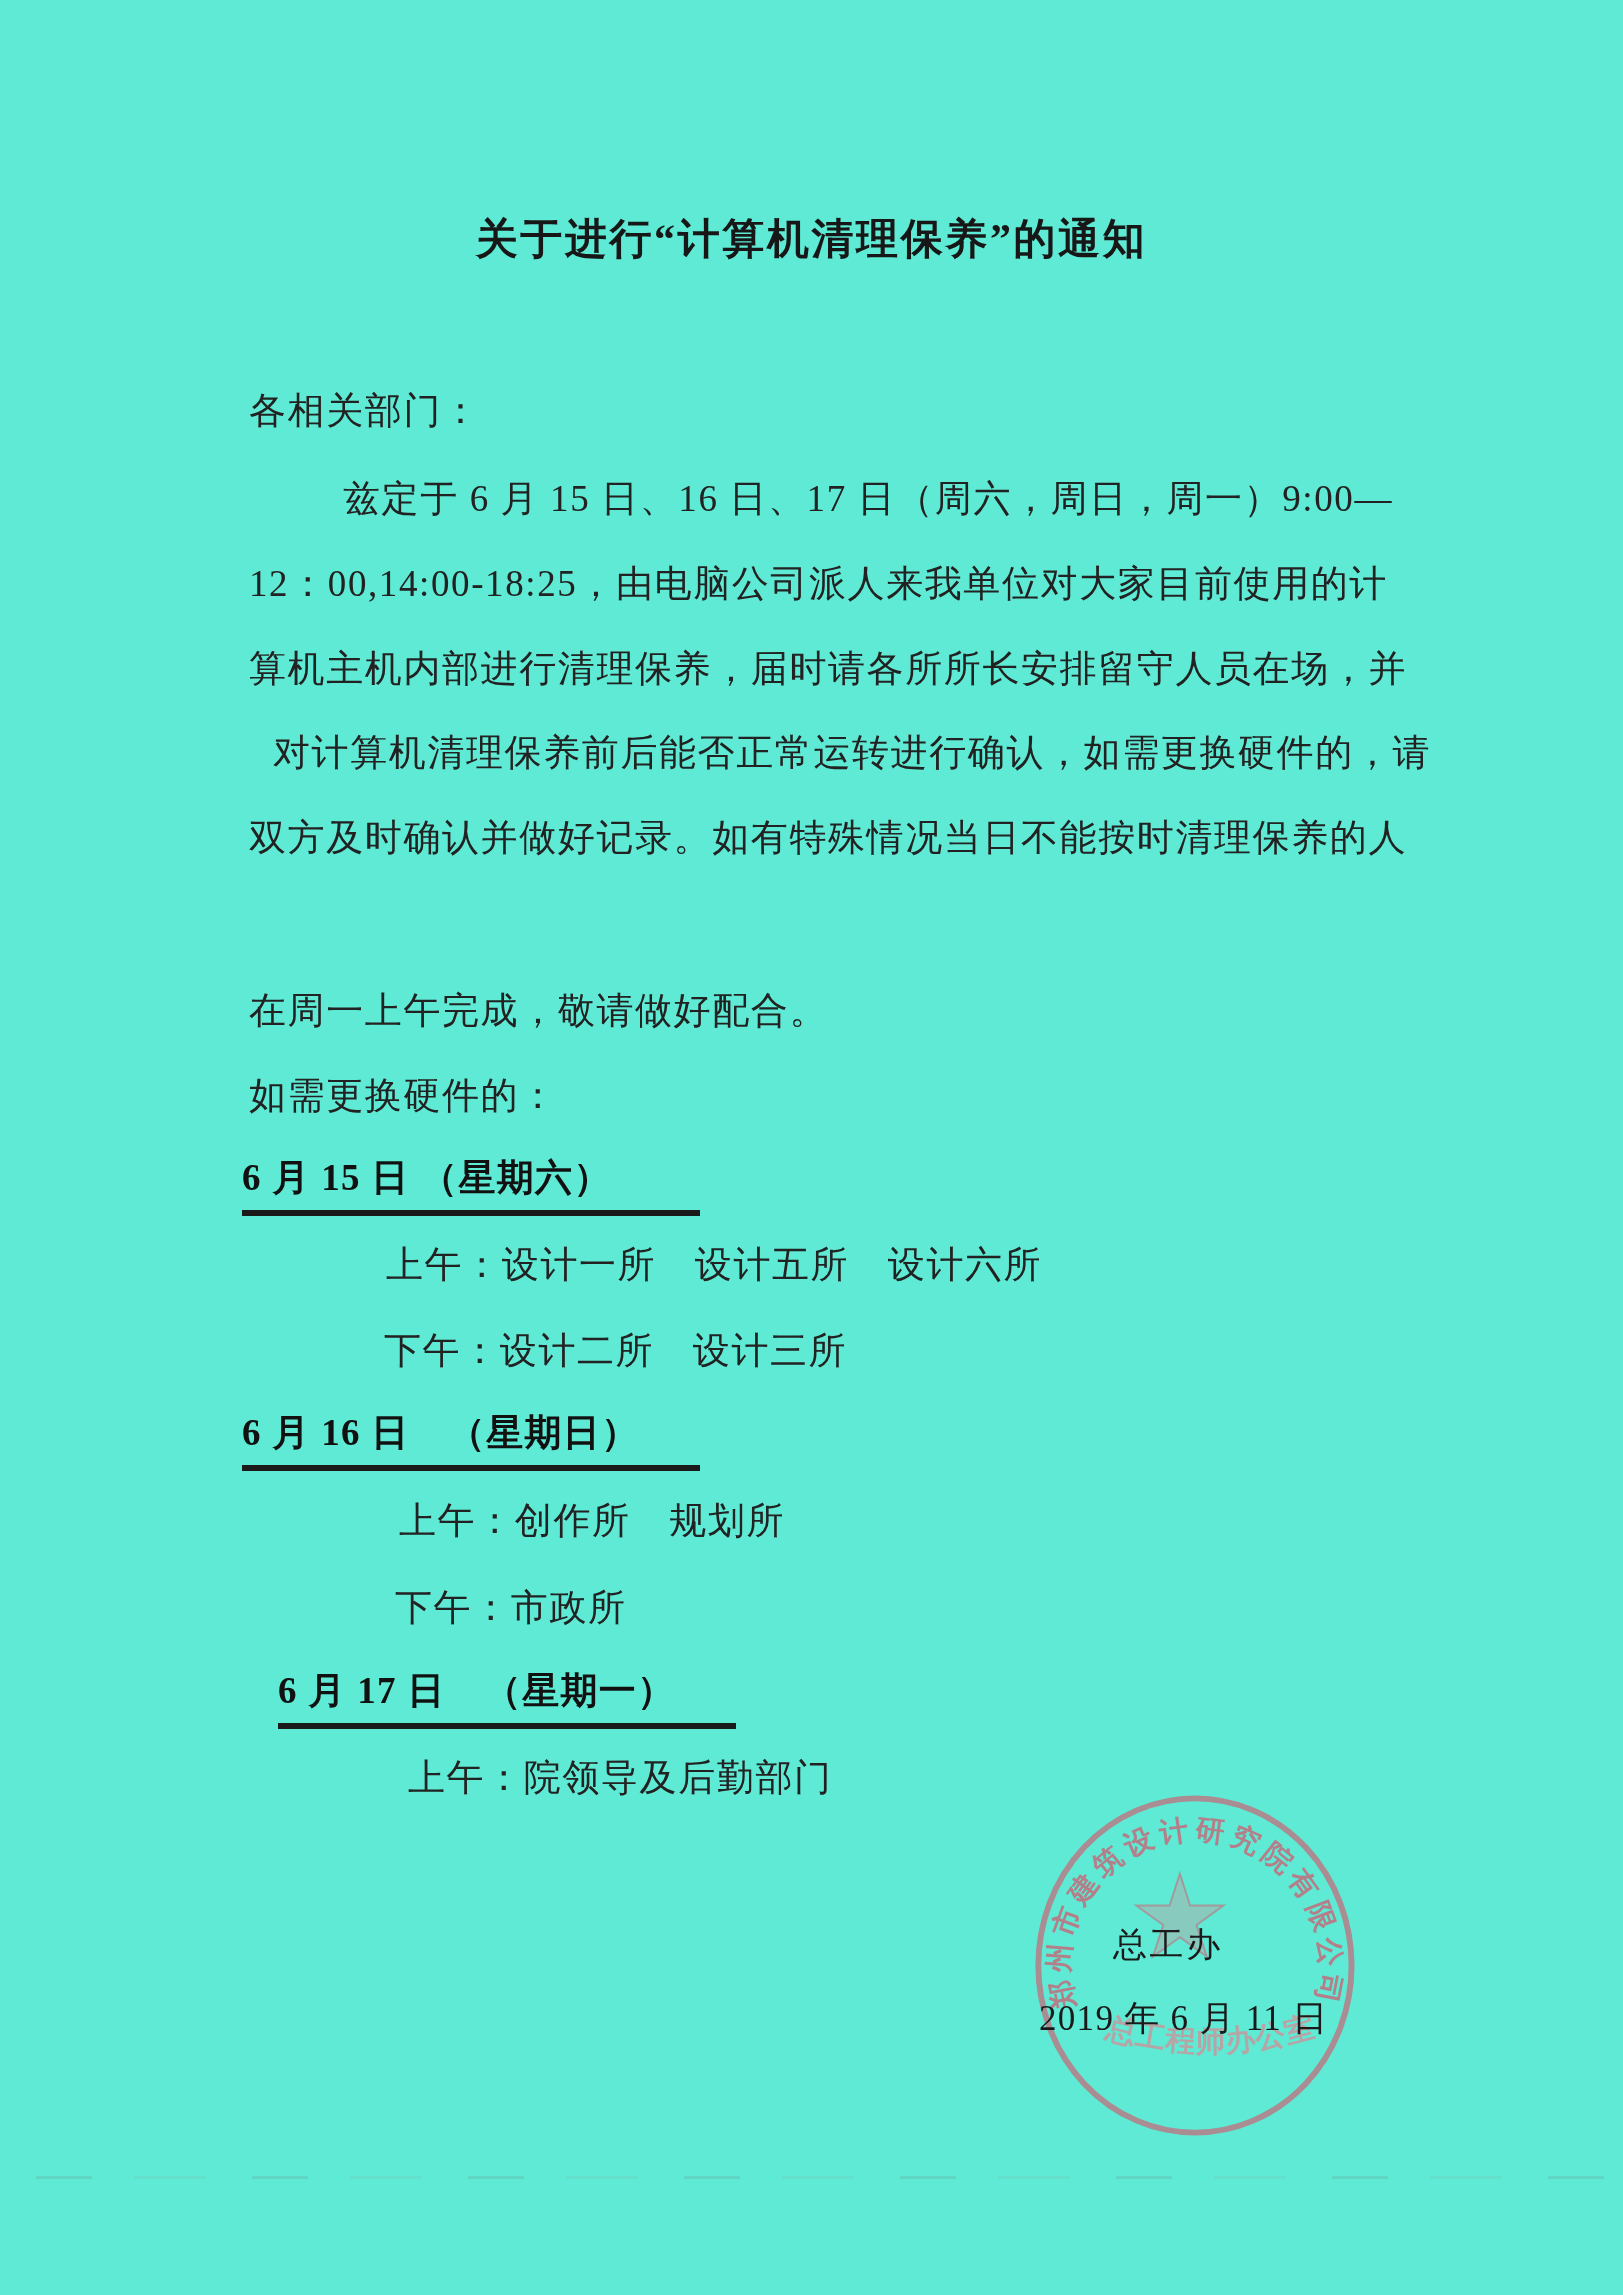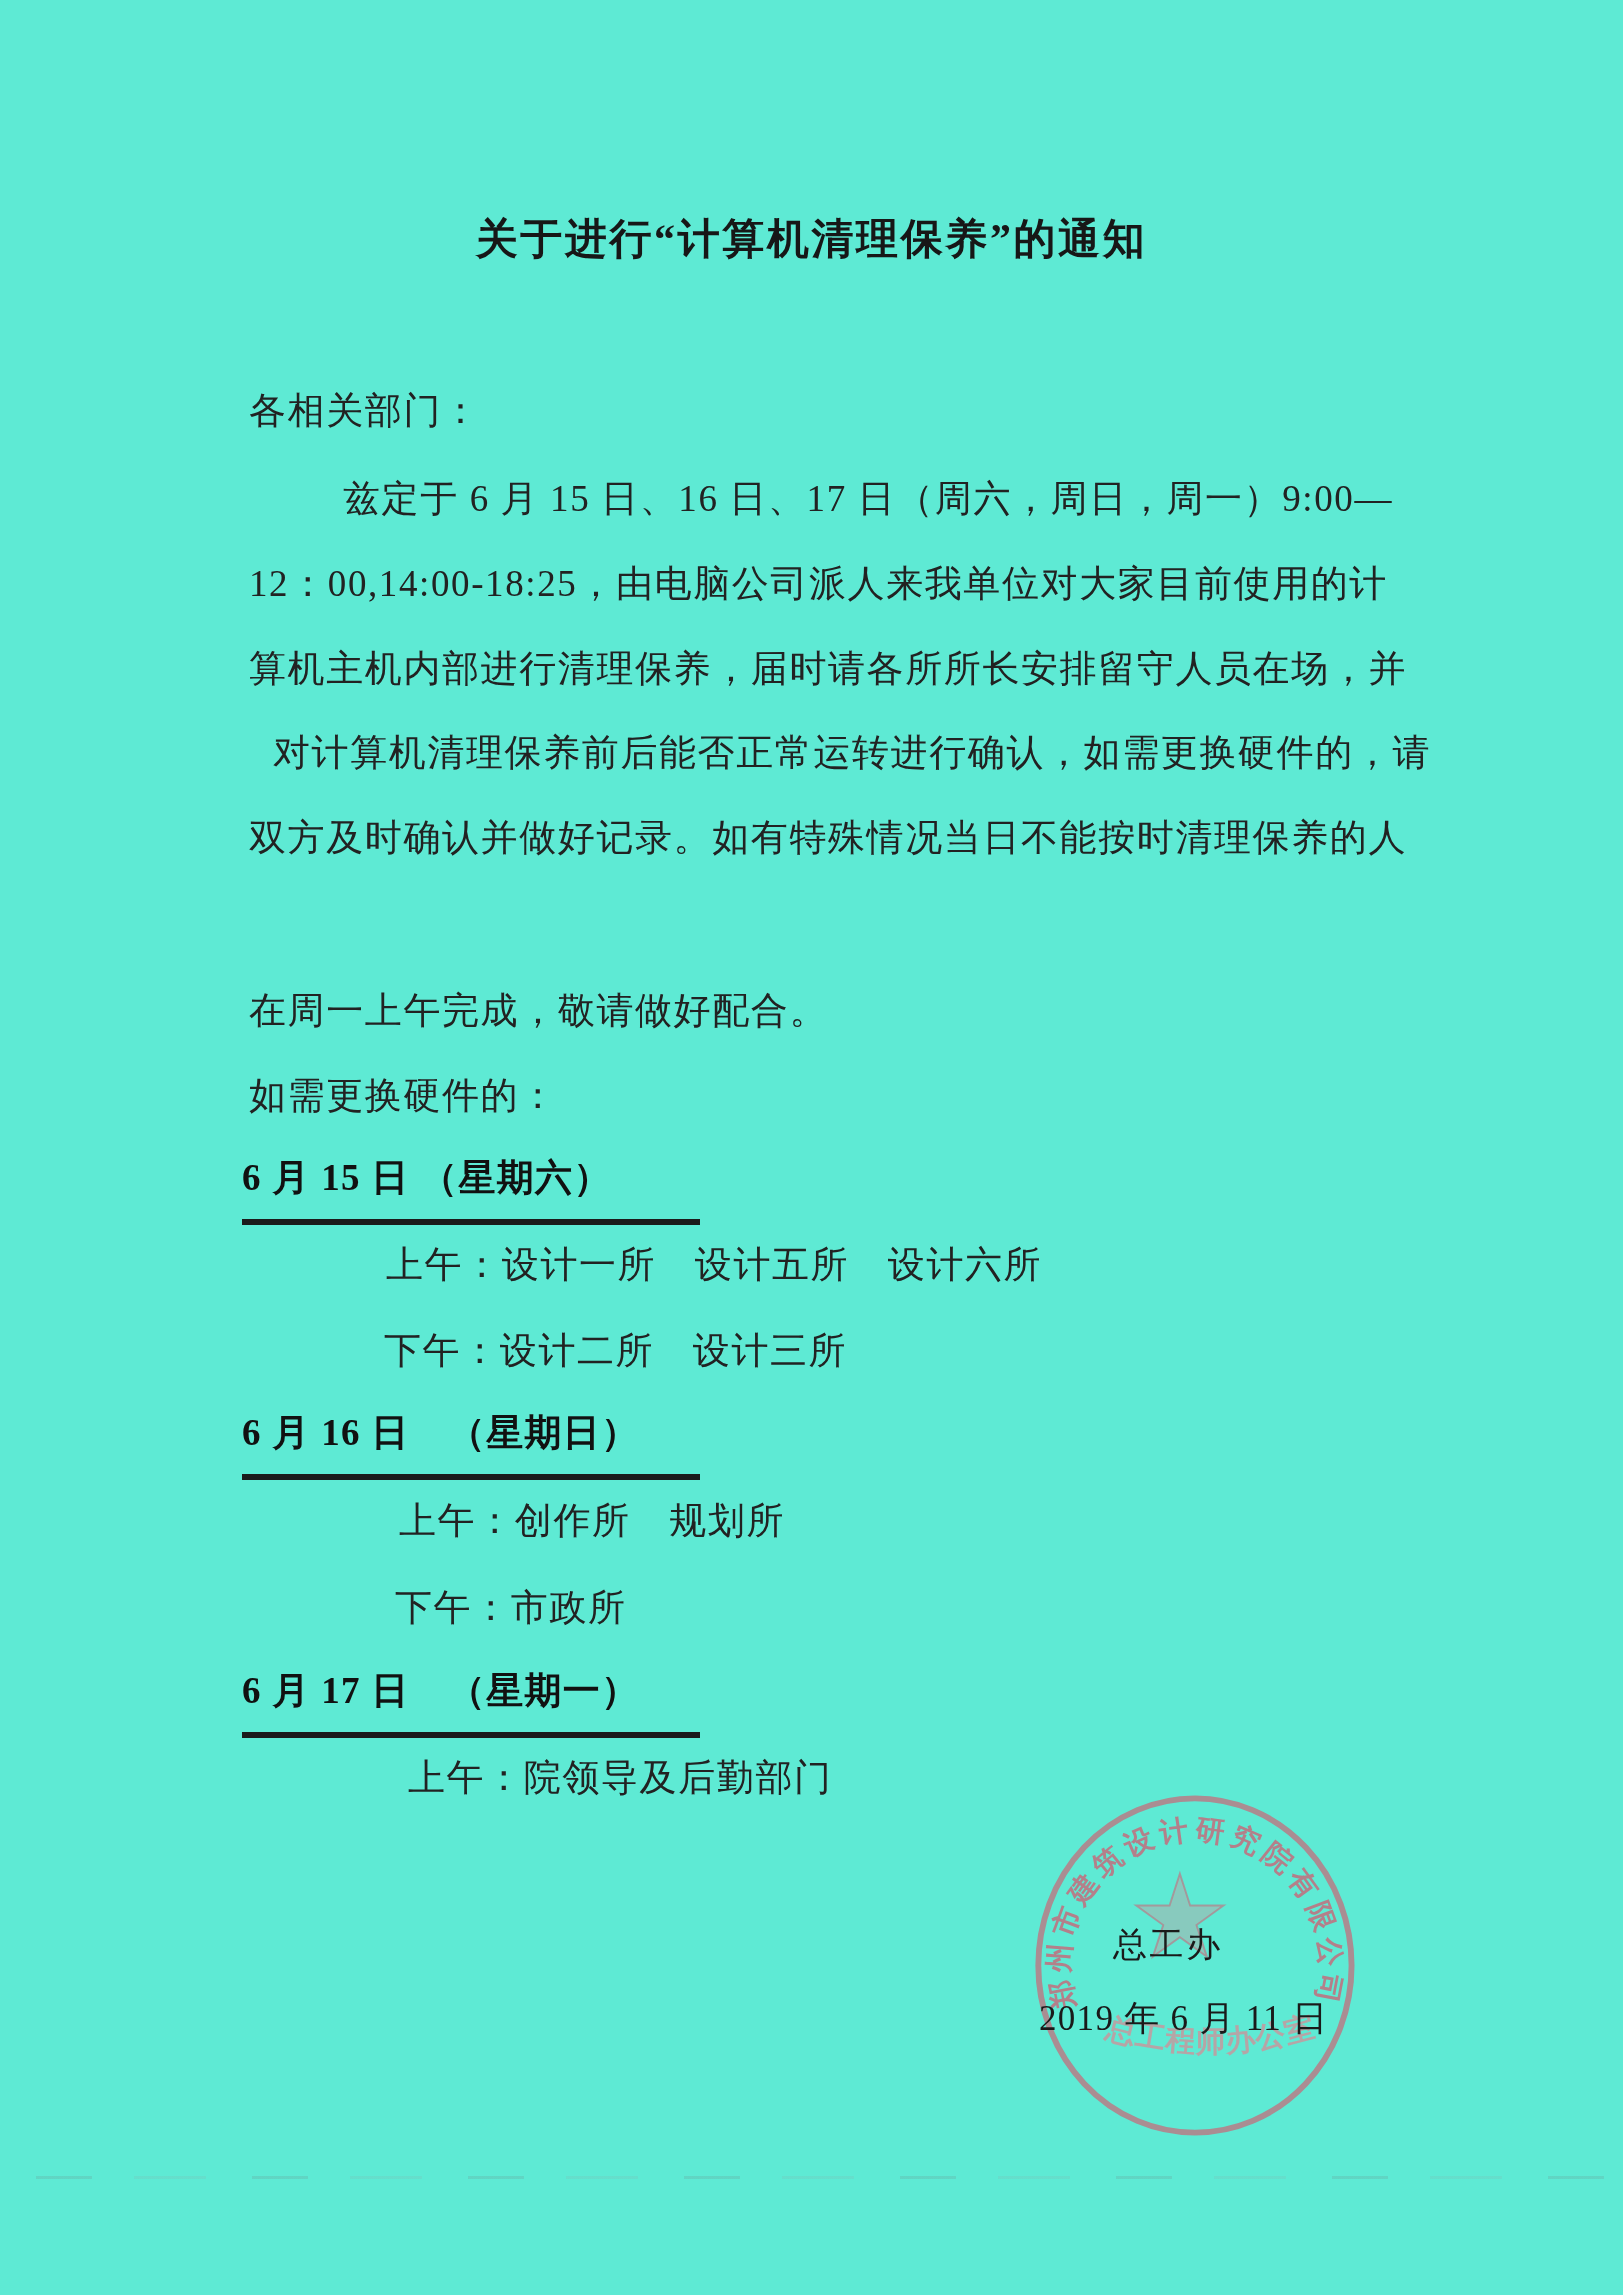--- a/index.html
+++ b/index.html
@@ -38,21 +38,21 @@
     color: #222222;
   }
   .date-heading {
     position: absolute;
     left: 242px;
     width: 458px;
     font-size: 37px;
     font-weight: bold;
     letter-spacing: 1.3px;
     line-height: 38px;
-    padding-bottom: 22px;
+    padding-bottom: 13px;
     border-bottom: 6.5px solid #1b1b1b;
     color: #111111;
     white-space: pre;
   }
   .signature {
     position: absolute;
     top: 1922px;
     left: 1113px;
     font-size: 34px;
     letter-spacing: 2.6px;
@@ -112,21 +112,21 @@
   <div class="bodyline" style="top:1075px; left:249px;">如需更换硬件的：</div>
 
   <div class="date-heading" style="top:1159px;">6 月 15 日 （星期六）</div>
   <div class="bodyline" style="top:1244px; left:386px;">上午：设计一所　设计五所　设计六所</div>
   <div class="bodyline" style="top:1330px; left:384px;">下午：设计二所　设计三所</div>
 
   <div class="date-heading" style="top:1414px;">6 月 16 日　（星期日）</div>
   <div class="bodyline" style="top:1500px; left:399px;">上午：创作所　规划所</div>
   <div class="bodyline" style="top:1587px; left:395px;">下午：市政所</div>
 
-  <div class="date-heading" style="top:1672px;">6 月 17 日　（星期一）</div>
+  <div class="date-heading" style="top:1672px;margin-left:36px;">6 月 17 日　（星期一）</div>
   <div class="bodyline" style="top:1757px; left:408px;">上午：院领导及后勤部门</div>
 
   <svg class="stamp" viewBox="0 0 560 560" xmlns="http://www.w3.org/2000/svg">
     <g opacity="0.82">
       <ellipse cx="270" cy="280" rx="239" ry="255" fill="none" stroke-width="9" opacity="0.75" stroke="#d9536a"></ellipse>
       <path d="M247,140 L262.7,188.4 L313.6,188.4 L272.4,218.3 L288.2,266.6 L247,236.7 L205.8,266.6 L221.6,218.3 L180.4,188.4 L231.3,188.4 Z" fill="#e4838f" fill-opacity="0.38" stroke-width="3" stroke-opacity="0.6" stroke="#d9536a"></path>
       <defs>
         <path id="arcTop" d="M 89.6 345.7 A 192 192 0 1 1 450.4 345.7" fill="none"></path>
         <path id="arcBottom" d="M 130 388 A 560 560 0 0 0 450 388" fill="none"></path>
       </defs>

